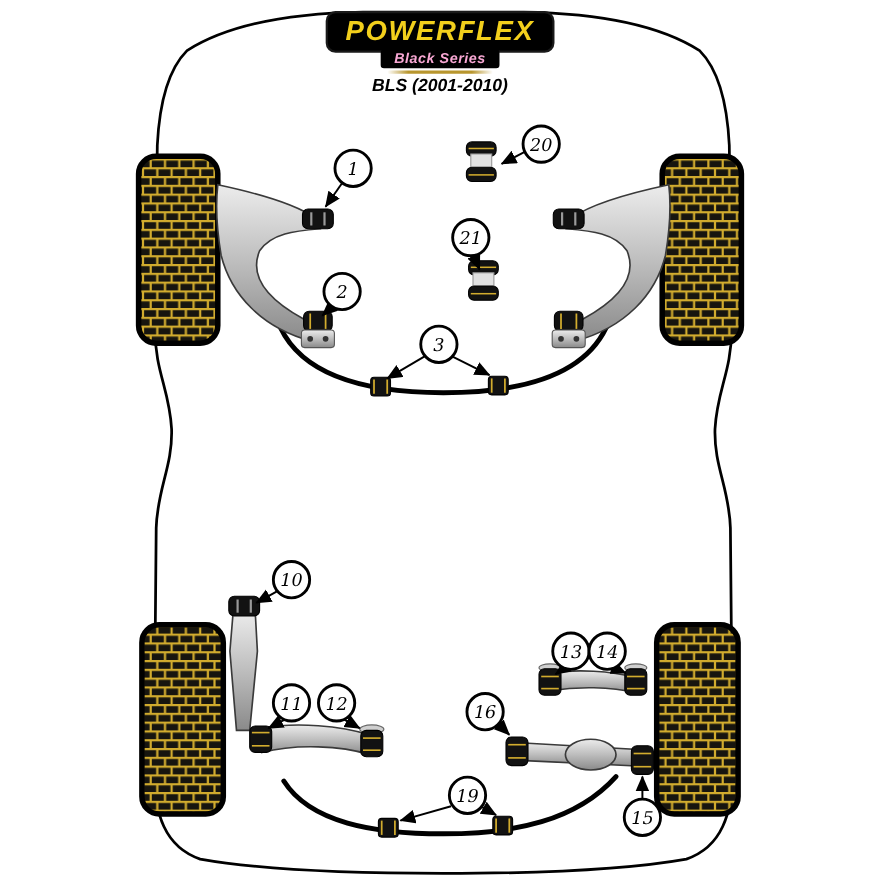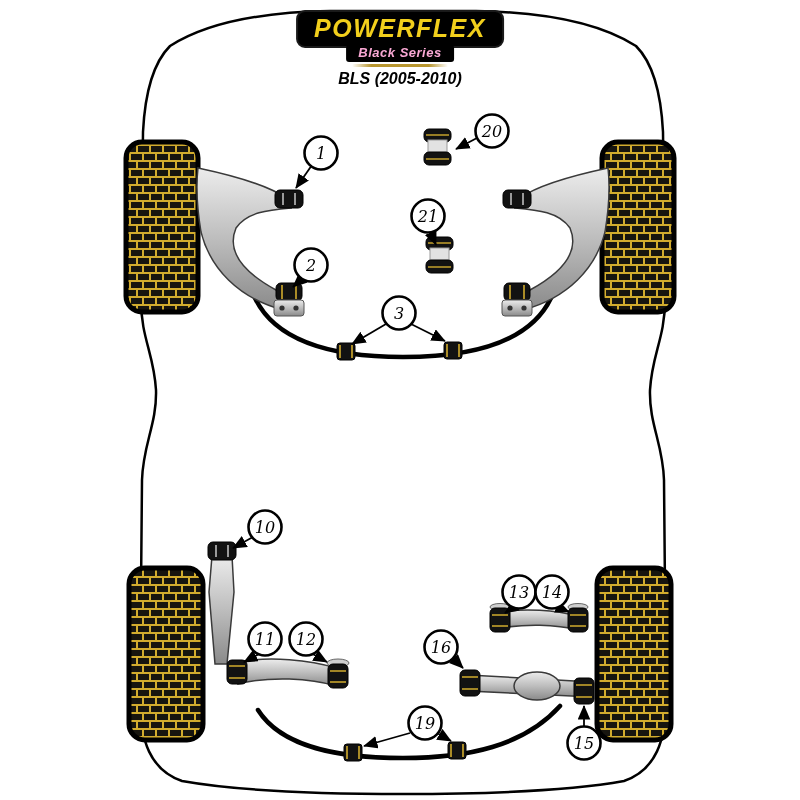--- a/index.html
+++ b/index.html
@@ -238,16 +238,16 @@
     <g>
       <circle cx="428" cy="216" r="16.5" fill="#fff" stroke="#000" stroke-width="2.6"></circle>
       <text class="co-num" x="428" y="222" text-anchor="middle">21</text>
     </g>
   </svg>
 
   <div class="logo-wrap">
     <div class="logo-main">POWERFLEX</div>
     <div class="logo-series">Black Series</div>
     <div class="logo-flourish"></div>
-    <div class="model-title">BLS (2005-2010)</div>
+    <div class="model-title">BLS (2001-2010)</div>
   </div>
 
 </div>
 
 </body></html>

